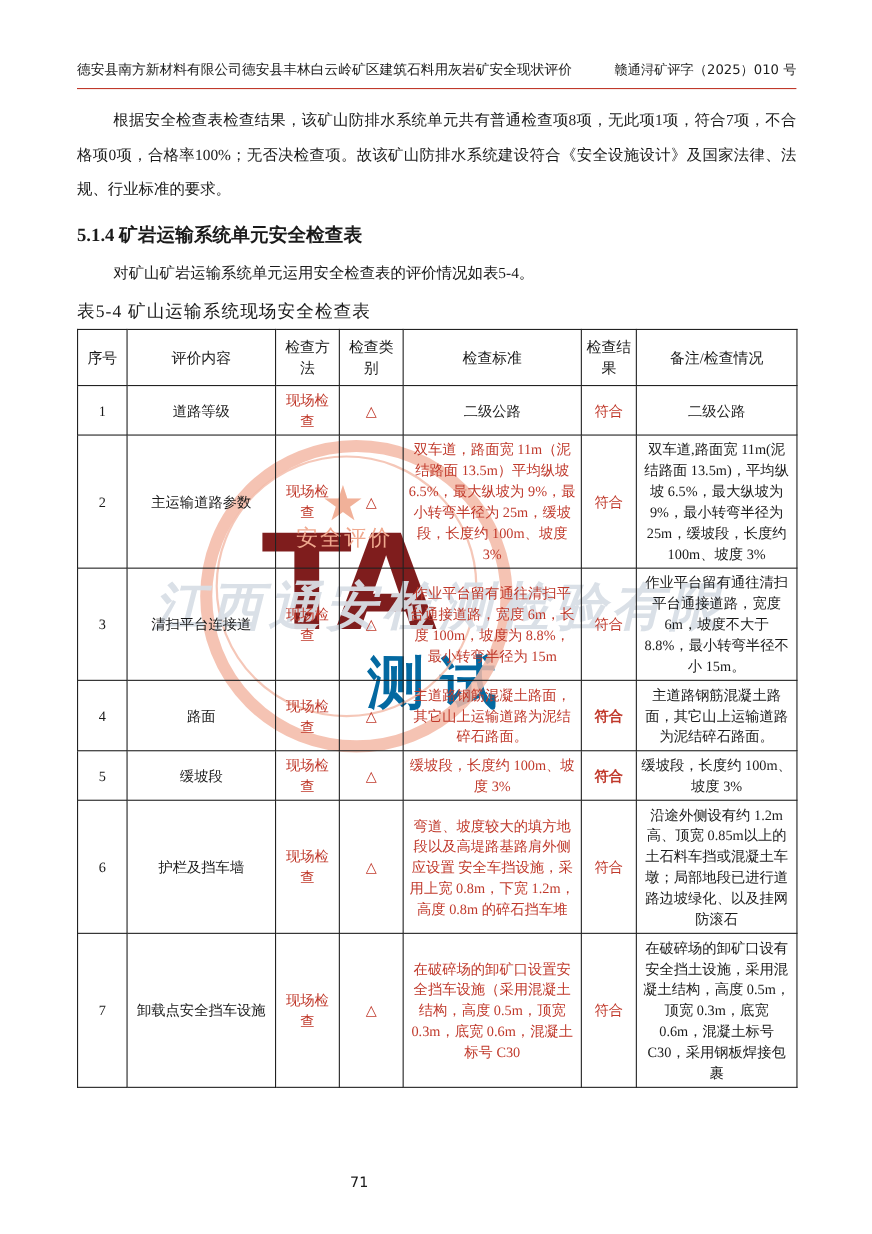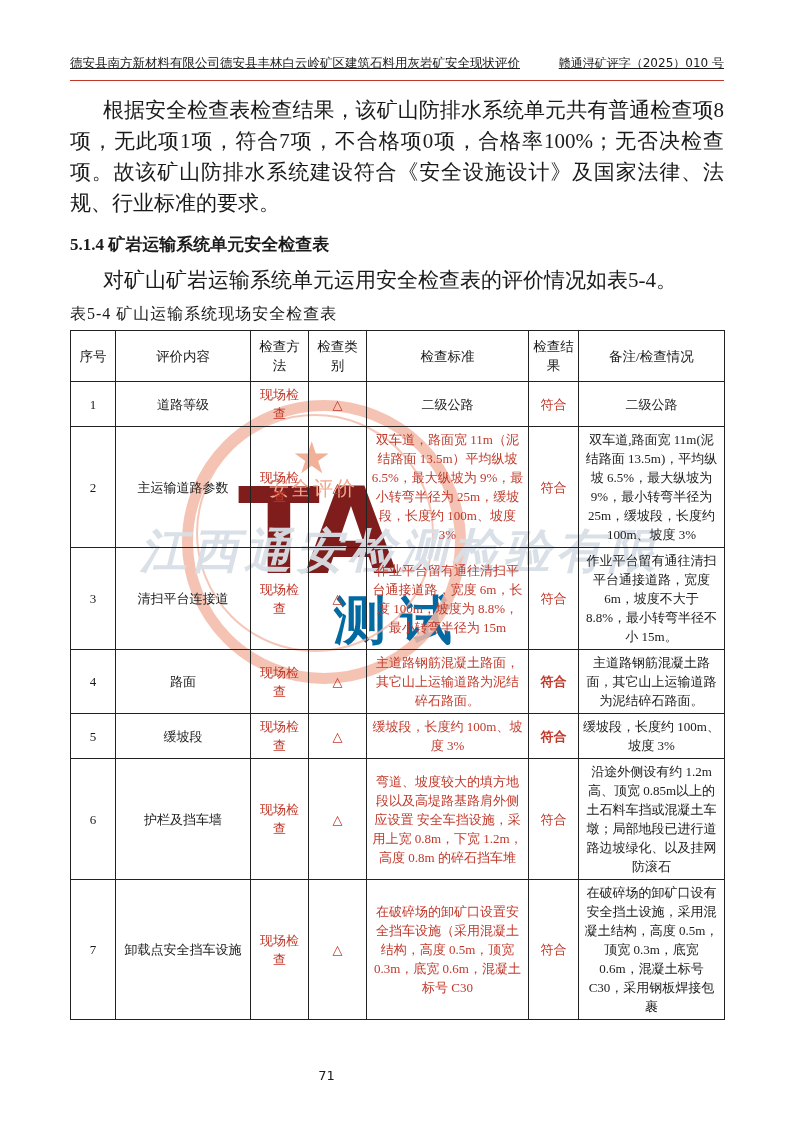--- a/index.html
+++ b/index.html
@@ -94,42 +94,41 @@
   .header {
     position: absolute;
     left: 70px;
     top: 55px;
     width: 654px;
     display: flex;
     justify-content: space-between;
     align-items: center;
     font-size: 12.5px;
     padding-bottom: 4px;
-    text-decoration: underline;
   }
   .header-rule {
     position: absolute;
     left: 70px;
     top: 80px;
     width: 654px;
     height: 1px;
     background: #c0392b;
   }
   .header-left { white-space: nowrap; }
   .header-right { white-space: nowrap; font-family: "DejaVu Sans", sans-serif; font-size: 12px;}
   
   .content {
     position: absolute;
     left: 70px;
     top: 95px;
     width: 654px;
   }
   p.para {
     margin: 0 0 0 0;
-    font-size: 21px;
+    font-size: 14px;
     line-height: 31px;
     text-indent: 33px;
     text-align: justify;
   }
   h3.sec {
     font-size: 17px;
     font-weight: bold;
     margin: 12px 0 6px 0;
     line-height: 28px;
   }

